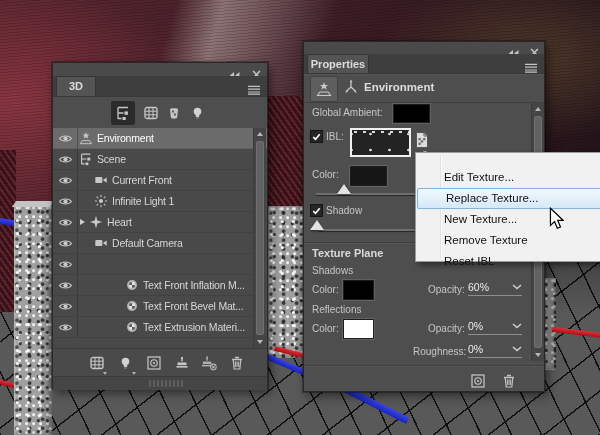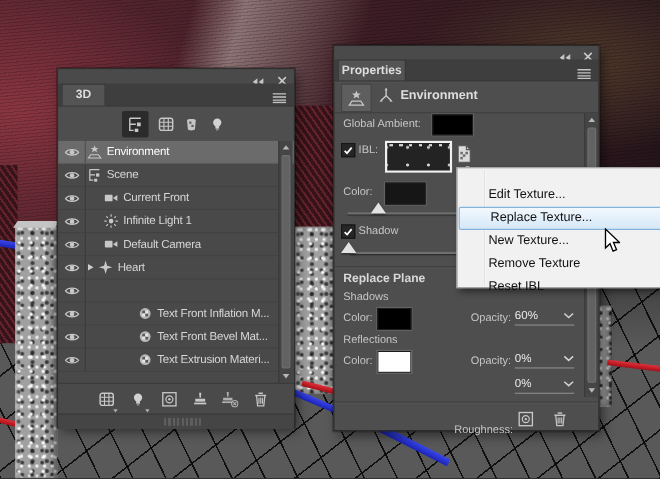--- a/index.html
+++ b/index.html
@@ -337,43 +337,43 @@
             </span>
             <span>Infinite Light 1</span>
           </span>
       </div>
       <div class="row">
         <span class="eyecell">
             <svg width="15" height="11">
               <use href="#i-eye"></use>
             </svg>
           </span>
-        <span class="rowbody" style="padding-left:16px;">
-            <span class="ricon">
-              <svg width="14" height="14">
-                <use href="#i-cam"></use>
-              </svg>
-            </span>
-            <span>Default Camera</span>
-          </span>
-      </div>
-      <div class="row">
-        <span class="eyecell">
-            <svg width="15" height="11">
-              <use href="#i-eye"></use>
-            </svg>
-          </span>
         <span class="rowbody" style="padding-left:2px;">
             <span class="tri r"></span>
             <span class="ricon">
               <svg width="14" height="14">
                 <use href="#i-star"></use>
               </svg>
             </span>
             <span>Heart</span>
+          </span>
+      </div>
+      <div class="row">
+        <span class="eyecell">
+            <svg width="15" height="11">
+              <use href="#i-eye"></use>
+            </svg>
+          </span>
+        <span class="rowbody" style="padding-left:16px;">
+            <span class="ricon">
+              <svg width="14" height="14">
+                <use href="#i-cam"></use>
+              </svg>
+            </span>
+            <span>Default Camera</span>
           </span>
       </div>
       <div class="row">
         <span class="eyecell">
             <svg width="15" height="11">
               <use href="#i-eye"></use>
             </svg>
           </span>
       </div>
       <div class="row">
@@ -520,21 +520,21 @@
         <svg width="9" height="8">
           <use href="#i-check"></use>
         </svg>
       </span>
     <span class="abs plabel" style="left:22px;top:163px;">Shadow</span>
 
     <span class="abs track" style="left:14px;top:187px;width:196px;"></span>
     <span class="abs sthumb" style="left:6px;top:178px;"></span>
 
     <div class="abs divider" style="left:0;top:200px;width:240px;"></div>
-    <span class="abs pbold" style="left:8px;top:205px;">Replace Plane</span>
+    <span class="abs pbold" style="left:8px;top:205px;">Texture Plane</span>
     <span class="abs plabel" style="left:8px;top:223px;">Shadows</span>
 
     <span class="abs plabel" style="left:8px;top:242px;">Color:</span>
     <span class="abs swatch" style="left:39px;top:238px;width:29px;height:18px;background:#000;"></span>
     <span class="abs plabel" style="left:124px;top:242px;">Opacity:</span>
     <span class="abs dd" style="left:164px;top:239px;">
       <span class="val">60%</span>
       <svg width="10" height="6">
           <use href="#i-chev"></use>
         </svg>
@@ -544,21 +544,21 @@
     <span class="abs plabel" style="left:8px;top:281px;">Color:</span>
     <span class="abs swatch" style="left:39px;top:277px;width:29px;height:18px;background:#fff;"></span>
     <span class="abs plabel" style="left:124px;top:281px;">Opacity:</span>
     <span class="abs dd" style="left:164px;top:278px;">
       <span class="val">0%</span>
       <svg width="10" height="6">
           <use href="#i-chev"></use>
         </svg>
     </span>
 
-    <span class="abs plabel" style="left:109px;top:304px;margin-top:40px;">Roughness:</span>
+    <span class="abs plabel" style="left:109px;top:304px;">Roughness:</span>
     <span class="abs dd" style="left:164px;top:301px;">
       <span class="val">0%</span>
       <svg width="10" height="6">
           <use href="#i-chev"></use>
         </svg>
     </span>
 
     <div class="abs divider" style="left:0;top:323px;width:240px;"></div>
     <span class="pbot-ic" style="left:165px;top:330px;">
         <svg width="16" height="16">

